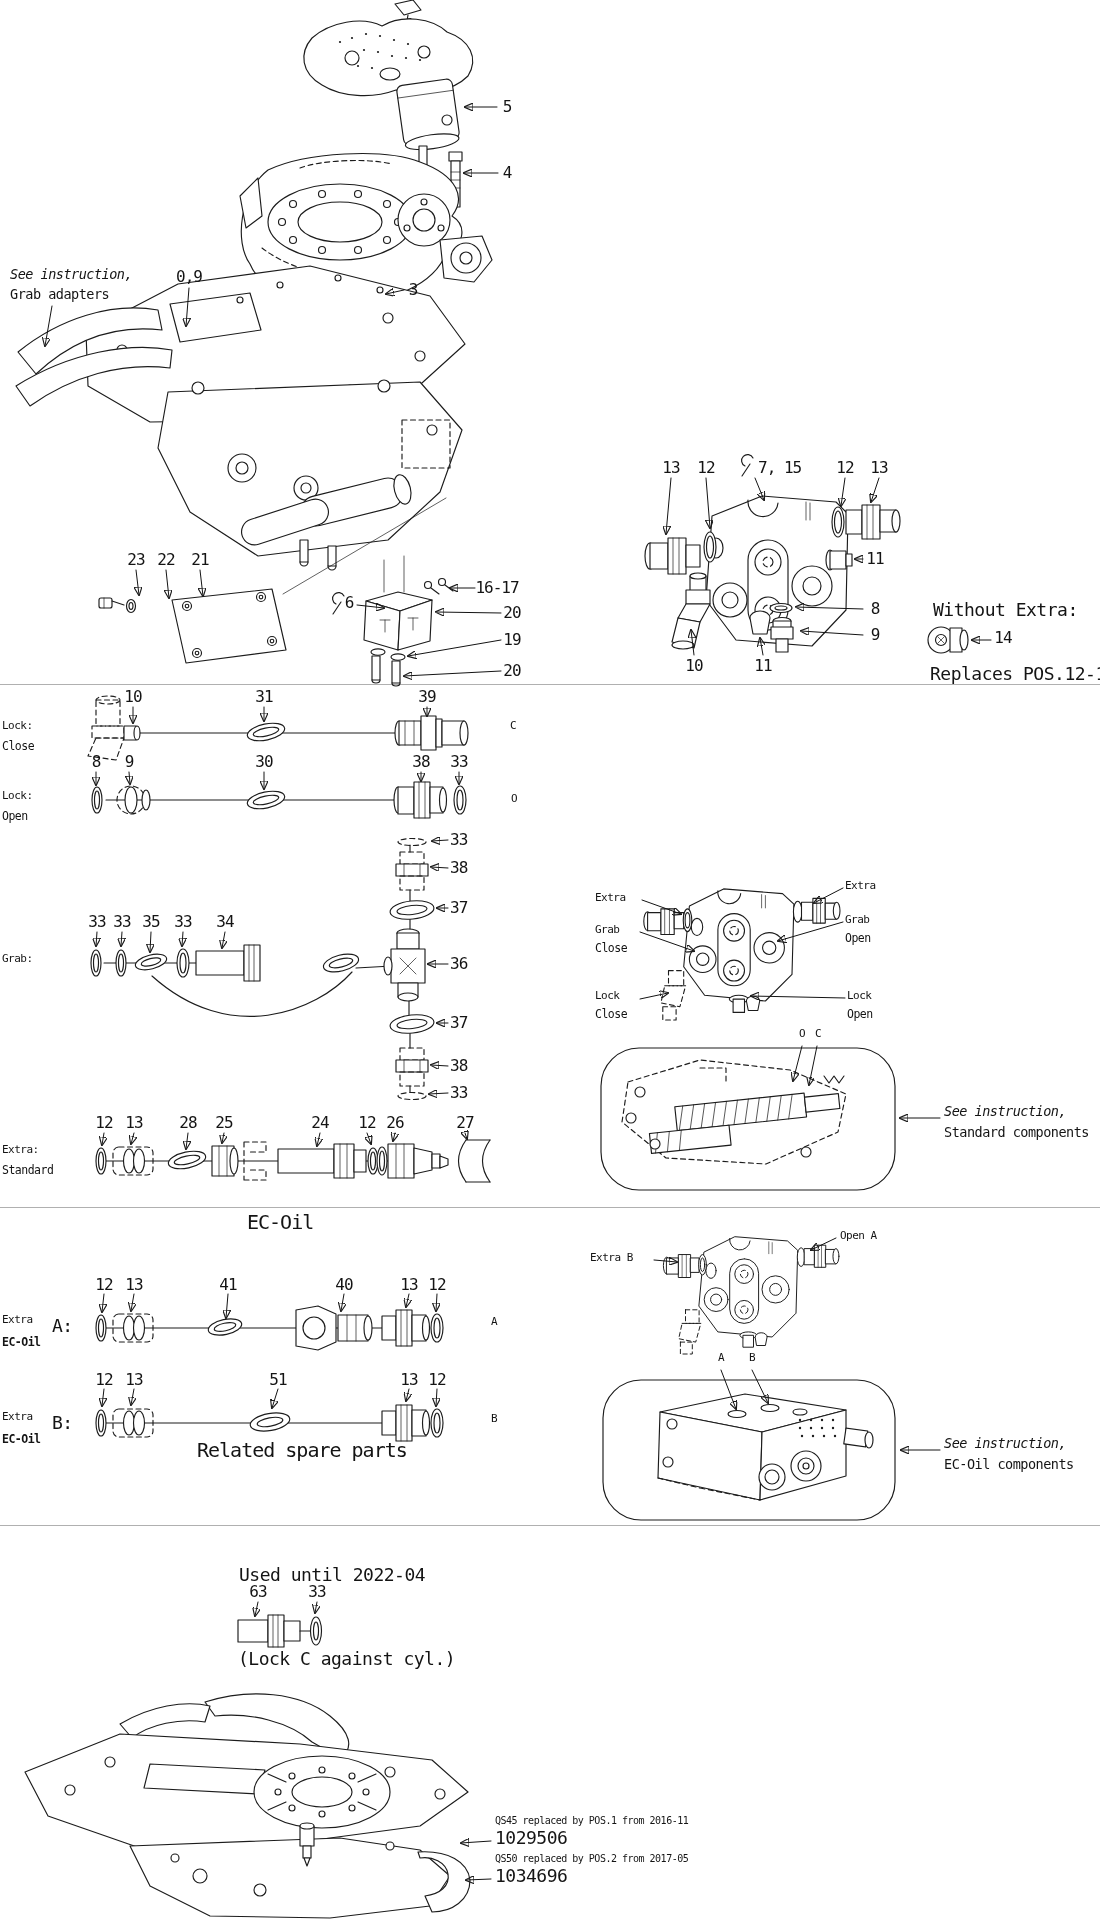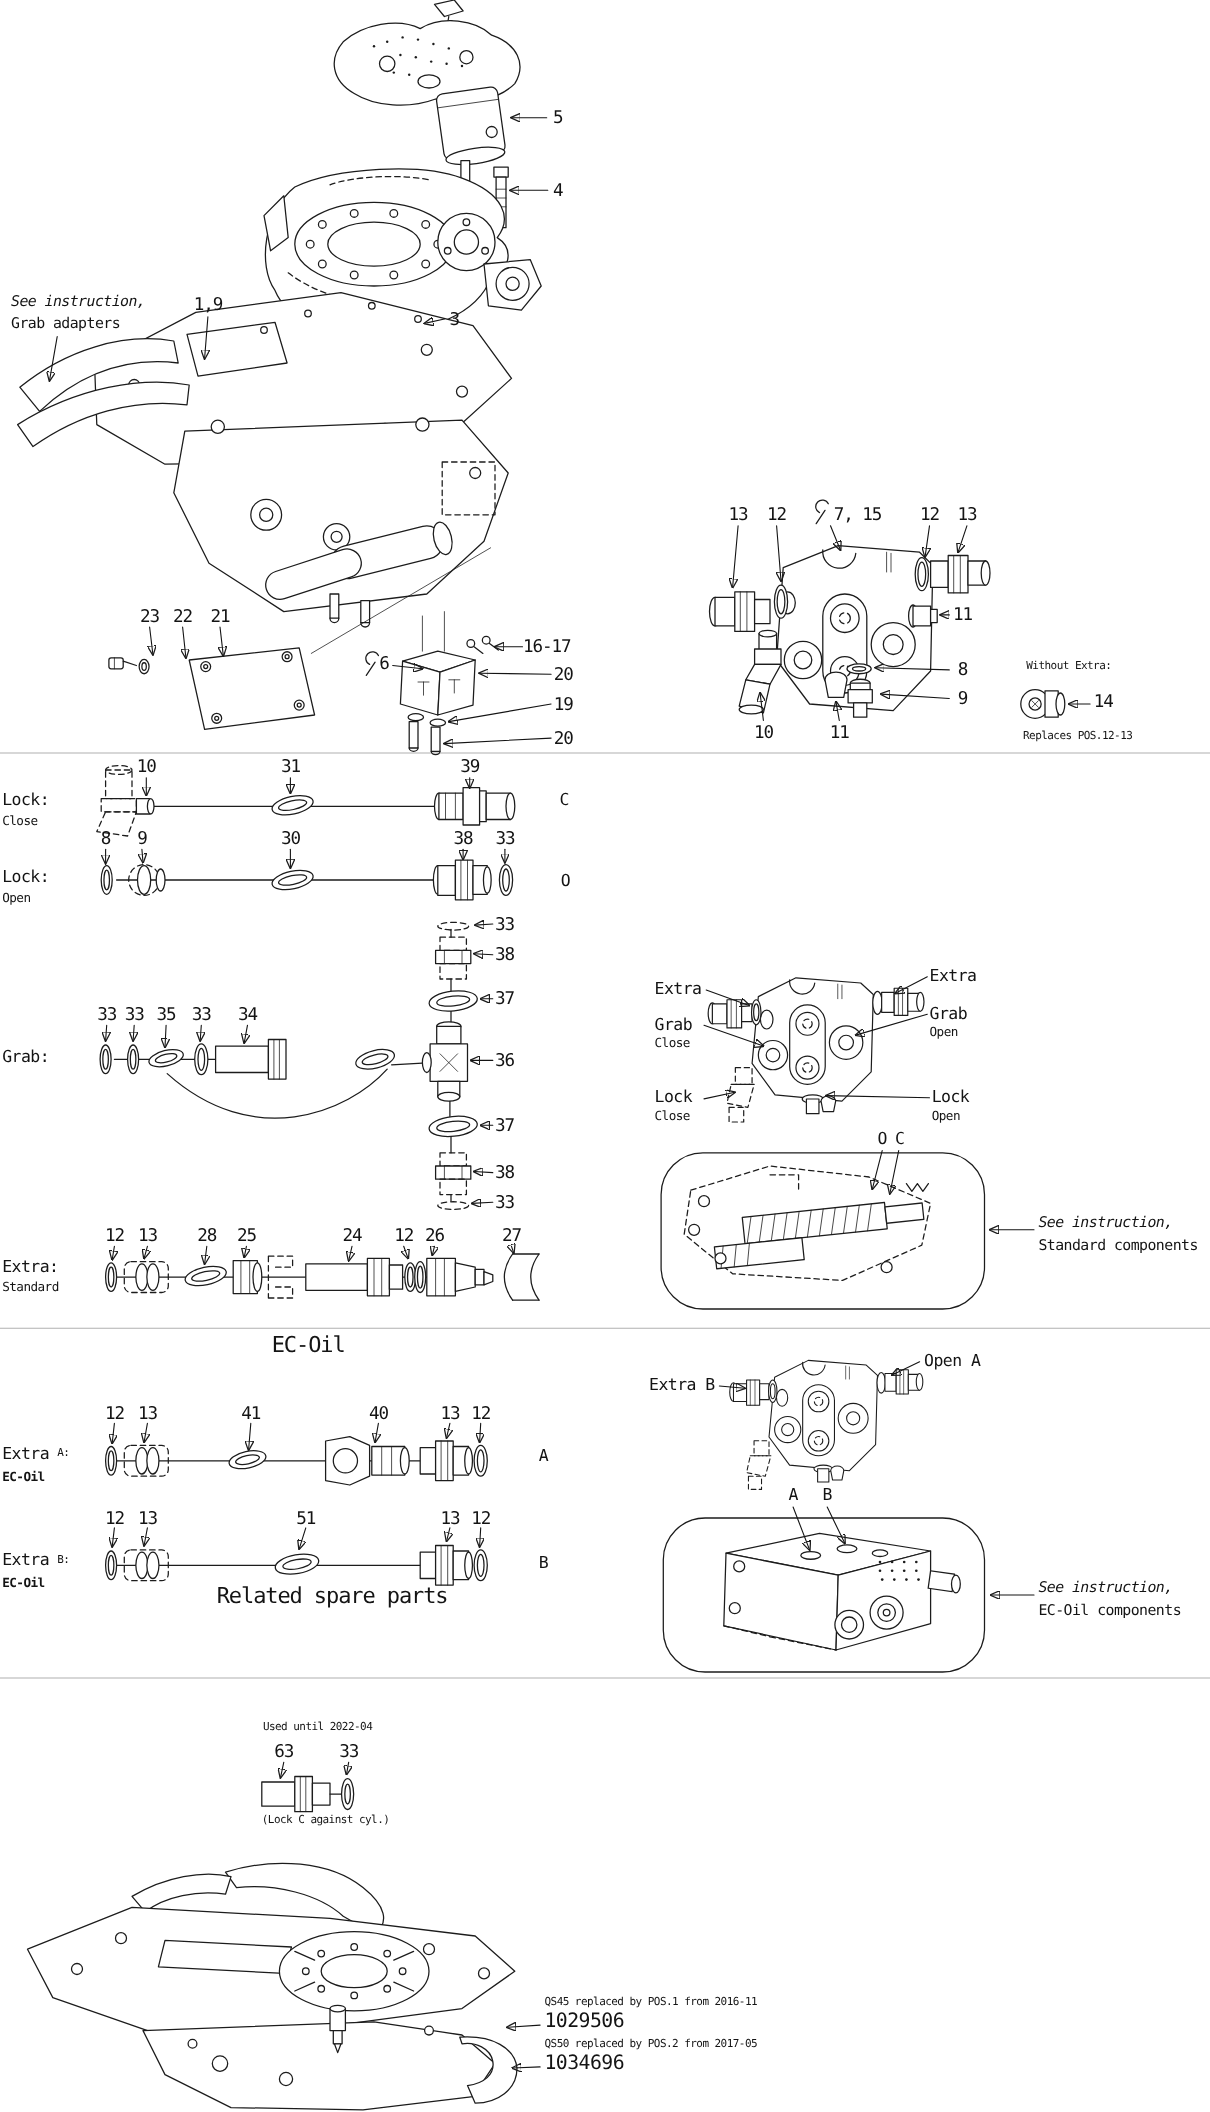--- a/index.html
+++ b/index.html
@@ -2,23 +2,23 @@
 <html><head>
 <meta charset="utf-8">
 <style>
   html,body{margin:0;padding:0;background:#fff;}
   #canvas{position:relative;width:1100px;height:1920px;background:#fff;overflow:hidden;
           font-family:"DejaVu Sans Mono",monospace;color:#141414;}
   .t{position:absolute;white-space:pre;line-height:1;color:#141414;font-family:"DejaVu Sans Mono",monospace;}
   .c{transform:translateX(-50%);font-size:16px;letter-spacing:-1px;}
   .s10{font-size:10px;letter-spacing:-0.5px;}
   .s11{font-size:11.5px;letter-spacing:-0.5px;}
-  .s12{font-size:10px;letter-spacing:-0.5px;text-align:center;}
+  .s12{font-size:18px;letter-spacing:-0.5px;text-align:center;}
   .s13f{font-size:13.5px;letter-spacing:-0.5px;}
-  .s15{font-size:15px;letter-spacing:-0.5px;}
+  .s15{font-size:11px;letter-spacing:-0.5px;}
   .s16{font-size:16px;letter-spacing:-1px;}
   .s18{font-size:18px;letter-spacing:-0.5px;}
   .s20{font-size:20px;letter-spacing:-1px;}
   .it{font-style:italic;}
   .b{font-weight:bold;}
   svg{position:absolute;left:0;top:0;}
   svg path,svg ellipse,svg circle,svg rect,svg line,svg polyline,svg polygon{
     stroke:#1c1c1c;fill:none;stroke-width:1.15;stroke-linecap:round;stroke-linejoin:round;}
   .w{fill:#fff;}
   .ld{stroke:#141414;stroke-width:1;}
@@ -643,21 +643,21 @@
     <line class="ld" x1="437" y1="1389" x2="436" y2="1406" marker-end="url(#arr)"></line>
     <line class="ld" x1="258" y1="1602" x2="255" y2="1616" marker-end="url(#arr)"></line>
     <line class="ld" x1="317" y1="1602" x2="315" y2="1613" marker-end="url(#arr)"></line>
     <line class="ld" x1="491" y1="1841" x2="461" y2="1843" marker-end="url(#arr)"></line>
     <line class="ld" x1="491" y1="1879" x2="466" y2="1880" marker-end="url(#arr)"></line>
   </g>
 </svg>
 
 <div class="t it s13f" style="left:10px;top:268px">See instruction,</div>
 <div class="t s13f" style="left:10px;top:288px">Grab adapters</div>
-<div class="t c" style="left:189px;top:269px">1,9</div>
+<div class="t c" style="left:189px;top:269px">0,9</div>
 <div class="t c" style="left:413px;top:282px">3</div>
 <div class="t c" style="left:507px;top:99px">5</div>
 <div class="t c" style="left:507px;top:165px">4</div>
 <div class="t c" style="left:671px;top:460px">13</div>
 <div class="t c" style="left:706px;top:460px">12</div>
 <div class="t s16" style="left:758px;top:460px">7, 15</div>
 <div class="t c" style="left:845px;top:460px">12</div>
 <div class="t c" style="left:879px;top:460px">13</div>
 <div class="t c" style="left:875px;top:551px">11</div>
 <div class="t c" style="left:875px;top:601px">8</div>

